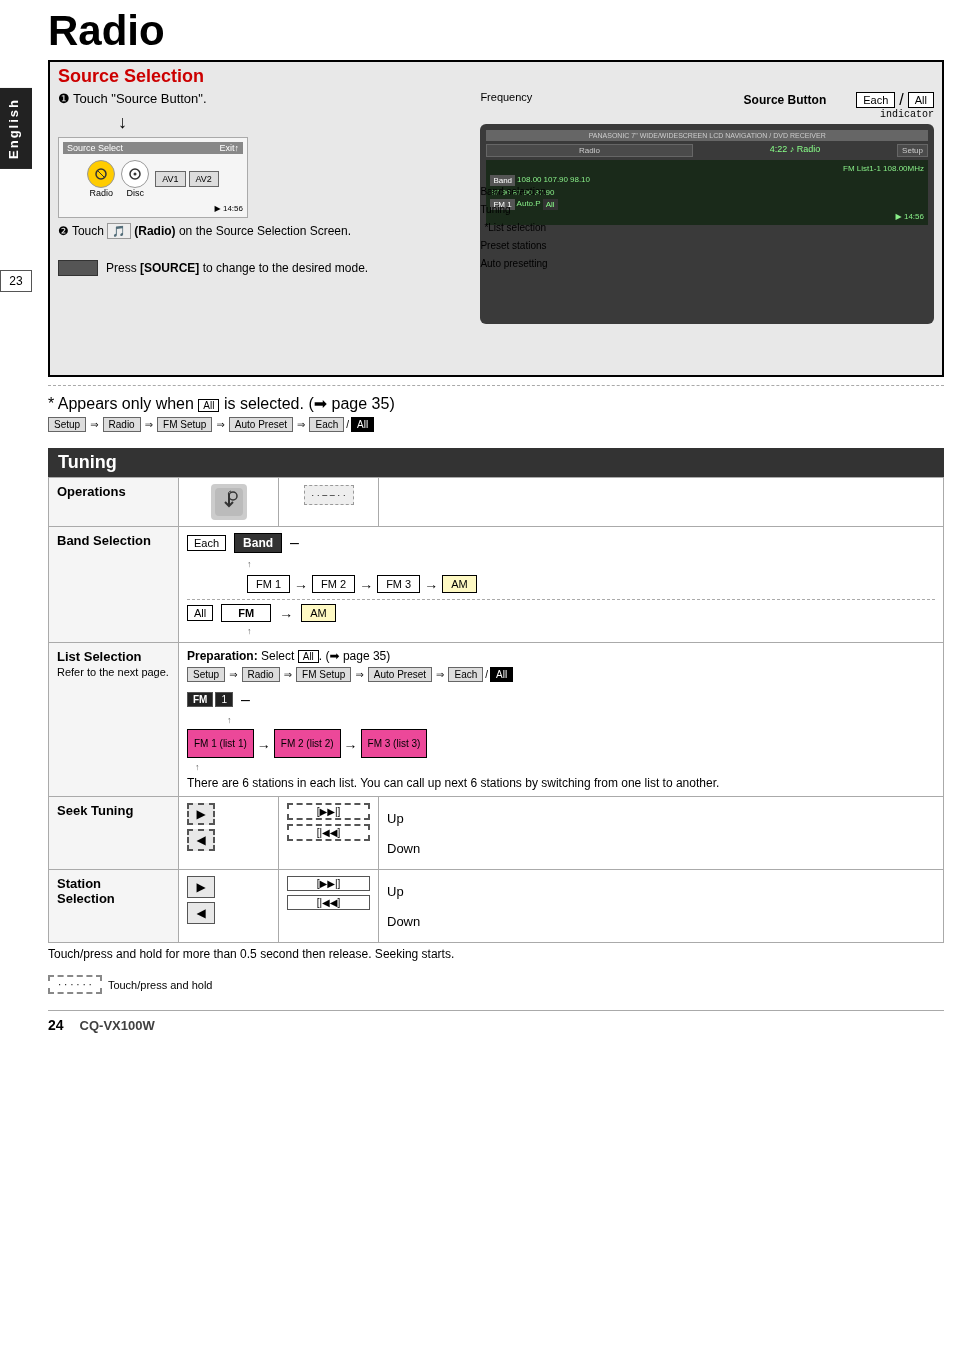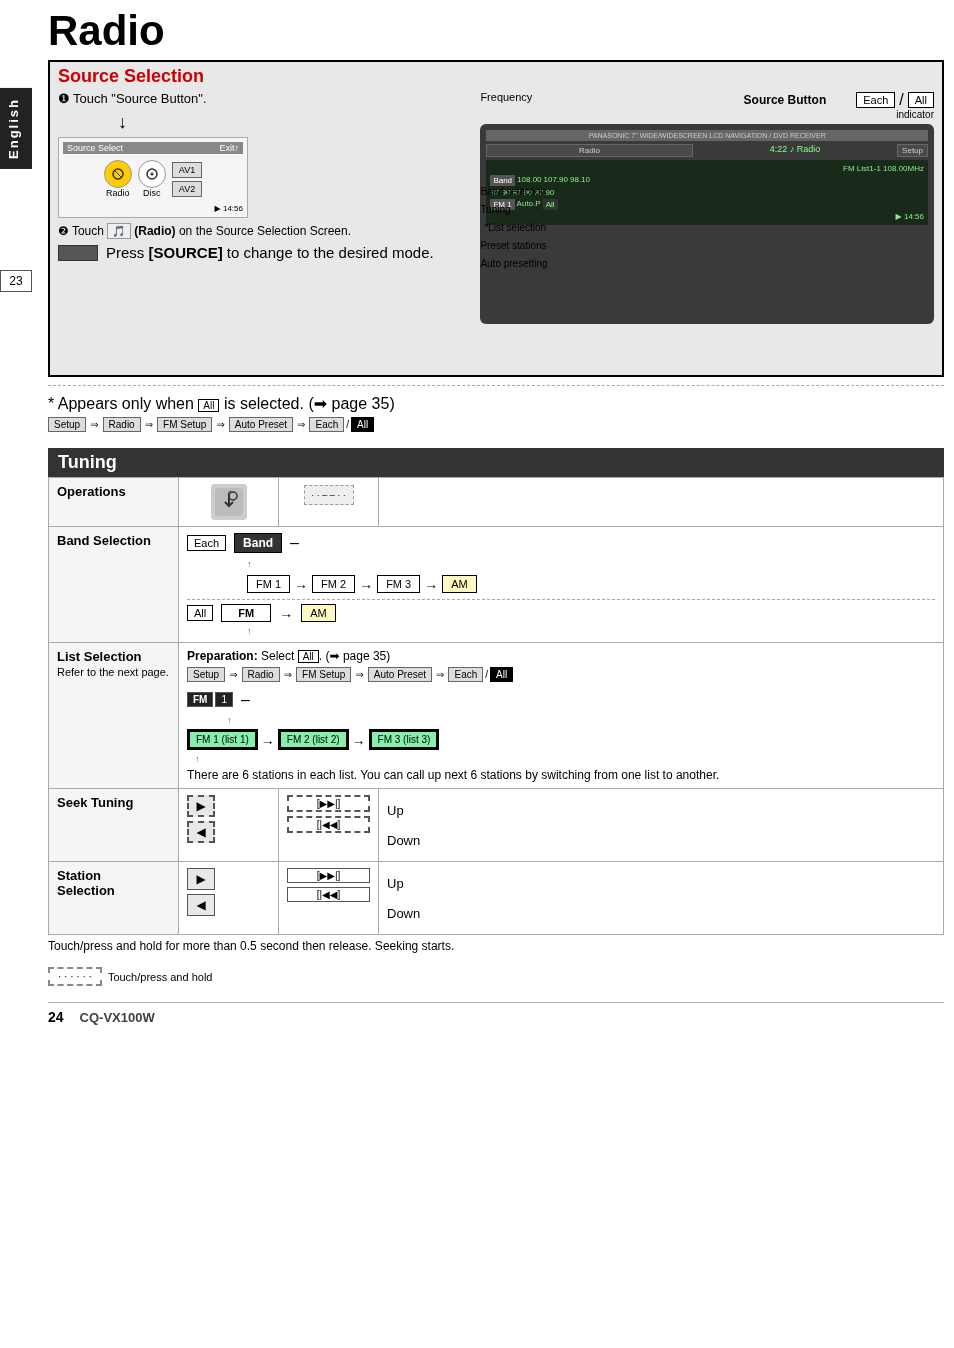--- a/index.html
+++ b/index.html
@@ -142,22 +142,22 @@
 
     .step2-box {
       margin-top: 4px;
       font-size: 12px;
     }
 
     .press-source {
       display: flex;
       align-items: center;
       gap: 8px;
-      margin-top: 6px;
-      font-size: 15px;
+      margin-top: 22px;
+      font-size: 12px;
     }
 
     .source-btn-icon {
       width: 40px;
       height: 16px;
       background: #555;
       border: 1px solid #333;
     }
 
     
@@ -467,24 +467,24 @@
     }
 
     .list-flow {
       display: flex;
       align-items: center;
       gap: 3px;
       margin: 4px 0;
     }
 
     .list-btn {
-      border: 3px solid #000000;
-      padding: 2px 6px;
-      font-size: 10px;
-      background: #86efac;
+      border: 1px solid #000000;
+      padding: 8px 6px;
+      font-size: 10px;
+      background: #ec4899;
     }
 
     .station-col {
       display: flex;
       flex-direction: column;
       gap: 4px;
     }
 
     .ioi-label {
       border: 1px solid #555;
@@ -530,21 +530,21 @@
             </div>
             <div class="source-icon-item">
               <div class="source-icon-circle">
                 <svg width="14" height="14" viewBox="0 0 14 14">
                     <circle cx="7" cy="7" r="5" fill="none" stroke="#333" stroke-width="1.5"></circle>
                     <circle cx="7" cy="7" r="1.5" fill="#333"></circle>
                   </svg>
               </div>
               <span style="font-size:9px;">Disc</span>
             </div>
-            <div style="display:flex;flex-direction:column;gap:3px;">
+            <div style="display:flex;flex-direction:row;gap:3px;">
               <div class="source-av-btn">AV1</div>
               <div class="source-av-btn">AV2</div>
             </div>
           </div>
           <div class="source-time">▶ 14:56</div>
         </div>
 
         <div class="step2-box">
           <span>❷ Touch </span>
           <span style="border:1px solid #999;padding:1px 4px;background:#eee;font-size:11px;">🎵</span>
@@ -563,21 +563,21 @@
           <span style="font-size:11px;">Frequency</span>
           <div style="display:flex;flex-direction:column;align-items:flex-end;">
             <div style="display:flex;align-items:center;gap:30px;">
               <span style="font-size:12px;font-weight:bold;">Source Button</span>
               <div class="each-all-header" style="position:relative;top:auto;right:auto;">
                 <div class="each-btn">Each</div>
                 <span>/</span>
                 <div class="all-btn">All</div>
               </div>
             </div>
-            <span style="font-size:10px;align-self:flex-end;">indicator</span>
+            <span style="font-size:10px;align-self:flex-end;font-family:Liberation Mono, monospace;">indicator</span>
           </div>
         </div>
 
         <div class="device-outer">
           <div class="device-header">PANASONIC 7" WIDE/WIDESCREEN LCD NAVIGATION / DVD RECEIVER</div>
           <div style="display:flex;gap:4px;margin-bottom:3px;">
             <div class="device-btn" style="flex:1;text-align:center;">Radio</div>
             <div style="color:#88ff88;font-size:9px;flex:1;text-align:center;">4:22  ♪ Radio</div>
             <div class="device-btn">Setup</div>
           </div>

